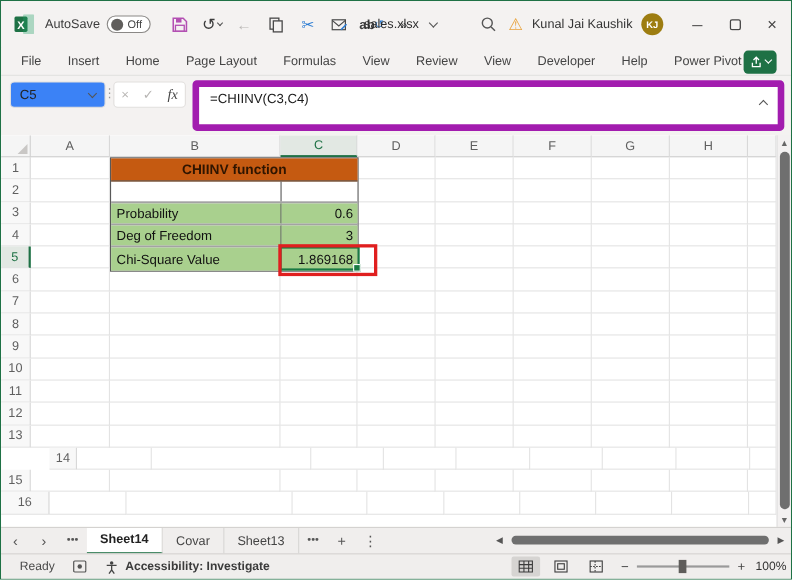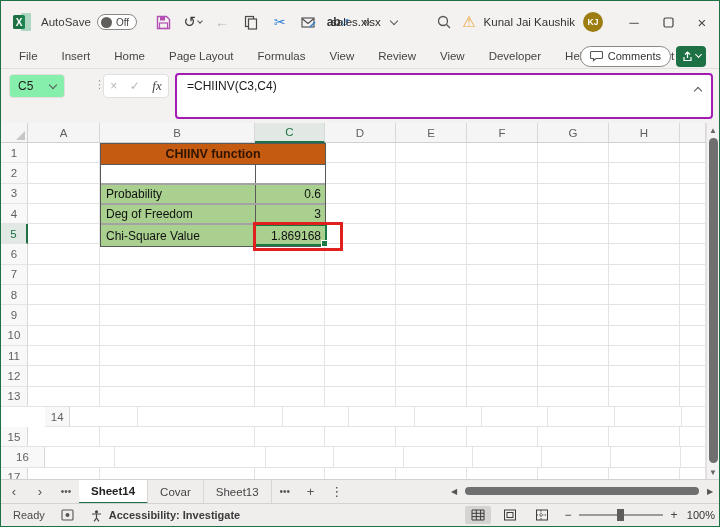--- a/index.html
+++ b/index.html
@@ -29,27 +29,27 @@
 
   
   #ribbontabs { position:absolute; left:0; top:42px; width:718px; height:26px; background:#f4f2f1; border-bottom:1px solid #e2e0de; display:flex; align-items:center; padding-left:6px; }
   .rtab { padding:0 12px; font-size:11.5px; color:#444; height:26px; display:flex; align-items:center; white-space:nowrap; }
   .comments-btn { position:absolute; right:48px; top:2.5px; height:21px; border:1px solid #8a8886; border-radius:11px; background:#fff; display:flex; align-items:center; gap:5px; padding:0 9px; font-size:11px; color:#333; }
   .share-btn { position:absolute; right:13px; top:2.5px; height:21px; width:30px; border-radius:4px; background:#1e7145; display:flex; align-items:center; justify-content:center; gap:3px; }
   .share-btn .chev { border-color:#fff; width:5px; height:5px; }
 
   
   #formulabar { position:absolute; left:0; top:68px; width:718px; height:54px; background:#f4f2f1; }
-  .namebox { position:absolute; left:8px; top:5px; width:56px; height:24px; background:#86efac; border:1px solid #e1dfdd; border-radius:4px; display:flex; align-items:center; padding:0 8px; font-size:12px; color:#222; }
+  .namebox { position:absolute; left:8px; top:5px; width:87px; height:24px; background:#3b82f6; border:1px solid #e1dfdd; border-radius:4px; display:flex; align-items:center; padding:0 8px; font-size:12px; color:#222; }
   .namebox .chev { margin-left:auto; }
   .fb-dots { position:absolute; left:93px; top:9px; color:#999; font-size:11px; }
   .fxgroup { position:absolute; left:102px; top:5px; width:66px; height:24px; background:#fff; border:1px solid #e1dfdd; border-radius:4px; display:flex; align-items:center; justify-content:space-around; }
   .fxgroup .g { color:#b8b6b4; font-size:12px; }
   .fx { font-family:"Liberation Serif",serif; font-style:italic; font-size:13px; color:#444; }
-  .formulabox { position:absolute; left:174px; top:4px; width:538px; height:46px; background:#fff; border:2px solid #a21caf; border-radius:4px; padding:4px 10px; font-size:12px; color:#1a1a1a; }
+  .formulabox { position:absolute; left:174px; top:4px; width:538px; height:46px; background:#fff; border:6px solid #a21caf; border-radius:4px; padding:4px 10px; font-size:12px; color:#1a1a1a; }
   .formulabox .chev { position:absolute; right:10px; top:10px; }
 
   
   #grid { position:absolute; left:0; top:122px; width:705px; height:356px; background:#fff; overflow:hidden; }
   .hdr-row { display:flex; height:20px; }
   .hdr-cell { background:#f5f5f5; border-right:1px solid #d8d8d8; border-bottom:1px solid #cfcfcf; color:#5f5f5f; font-size:11.5px; display:flex; align-items:center; justify-content:center; }
   .hdr-cell.sel { background:#e2e8e3; color:#1e7145; border-bottom:2px solid #1e7145; }
   .corner { position:relative; background:#f5f5f5; border-right:1px solid #cfcfcf; border-bottom:1px solid #cfcfcf; }
   .corner::after { content:""; position:absolute; right:2px; bottom:2px; border-left:9px solid transparent; border-bottom:9px solid #c9c7c5; }
   .g-row { display:flex; height:20.3px; }
@@ -79,21 +79,21 @@
   .nav-btn { width:26px; height:24px; display:flex; align-items:center; justify-content:center; color:#555; font-size:13px; }
   .sheettab { height:24px; display:flex; align-items:center; padding:0 12px; font-size:11.5px; color:#444; border-right:1px solid #d8d6d4; white-space:nowrap; }
   .sheettab.active { background:#fff; font-weight:bold; color:#222; border-bottom:2px solid #1e7145; border-right:1px solid #d8d6d4; }
   #hscroll { position:absolute; right:2px; top:481px; width:270px; height:18px; display:flex; align-items:center; }
   #hscroll .arr { width:14px; color:#555; font-size:8px; text-align:center; }
   #htrack { flex:1; height:18px; position:relative; }
   #hthumb { position:absolute; left:4px; top:5px; right:4px; height:8px; background:#6f6f6f; border-radius:4px; }
 
   
   #statusbar { position:absolute; left:0; top:502px; width:718px; height:23px; background:#f0eeed; border-top:1px solid #d4d2d0; display:flex; align-items:center; font-size:11px; color:#4a4a4a; }
-  .sb-ready { margin-left:12px; }
+  .sb-ready { margin-left:17px; }
   .sb-ico { margin-left:16px; display:flex; align-items:center; }
   .sb-acc-label { margin-left:6px; font-weight:bold; color:#3b3b3b; }
   .sb-right { position:absolute; right:0; top:0; height:22px; display:flex; align-items:center; }
   .view-btn { width:26px; height:18px; display:flex; align-items:center; justify-content:center; margin-right:6px; border-radius:2px; }
   .view-btn.sel { background:#d6d4d2; }
   .zoom-minus,.zoom-plus { width:14px; text-align:center; color:#444; font-size:12px; }
   .zoom-track { width:84px; height:2px; background:#9a9a9a; position:relative; margin:0 4px; }
   .zoom-thumb { position:absolute; left:38px; top:-5px; width:7px; height:12px; background:#5f5d5b; }
   .zoom-label { width:38px; text-align:right; padding-right:4px; color:#333; }
 </style>
@@ -185,26 +185,20 @@
       <div class="rtab">Insert</div>
       <div class="rtab">Home</div>
       <div class="rtab">Page Layout</div>
       <div class="rtab">Formulas</div>
       <div class="rtab">View</div>
       <div class="rtab">Review</div>
       <div class="rtab">View</div>
       <div class="rtab">Developer</div>
       <div class="rtab">Help</div>
       <div class="rtab">Power Pivot</div>
-      <div class="comments-btn">
-      <svg width="13" height="12" viewBox="0 0 13 12">
-          <path d="M1.5 1.5h10a1 1 0 0 1 1 1v5a1 1 0 0 1-1 1H6l-2.5 2v-2h-2a1 1 0 0 1-1-1v-5a1 1 0 0 1 1-1z" fill="none" stroke="#555" stroke-width="1.1"></path>
-        </svg>
-      <span>Comments</span>
-    </div>
     <div class="share-btn">
       <svg width="11" height="11" viewBox="0 0 11 11">
           <path d="M5.5 7V1.5 M3 3.5 L5.5 1 L8 3.5" fill="none" stroke="#fff" stroke-width="1.2"></path>
           <path d="M2 6v3.5h7V6" fill="none" stroke="#fff" stroke-width="1.2"></path>
         </svg>
       <span class="chev"></span>
     </div>
   </div>
 
   <div id="formulabar">
@@ -413,32 +407,20 @@
           <div class="g-cell" style="width: 70px;"></div>
           <div class="g-cell" style="width: 71px;"></div>
           <div class="g-cell" style="width: 71px;"></div>
           <div class="g-cell" style="width: 71px;"></div>
           <div class="g-cell" style="width: 71px;"></div>
           <div class="g-cell" style="width: 71px;"></div>
           <div class="g-cell" style="width: 26px;"></div>
         </div>
         <div class="g-row">
           <div class="rowhdr" style="width: 45px;">16</div>
-          <div class="g-cell" style="width: 72px;"></div>
-          <div class="g-cell" style="width: 155px;"></div>
-          <div class="g-cell" style="width: 70px;"></div>
-          <div class="g-cell" style="width: 71px;"></div>
-          <div class="g-cell" style="width: 71px;"></div>
-          <div class="g-cell" style="width: 71px;"></div>
-          <div class="g-cell" style="width: 71px;"></div>
-          <div class="g-cell" style="width: 71px;"></div>
-          <div class="g-cell" style="width: 26px;"></div>
-        </div>
-        <div class="g-row">
-          <div class="rowhdr" style="width: 27px;">17</div>
           <div class="g-cell" style="width: 72px;"></div>
           <div class="g-cell" style="width: 155px;"></div>
           <div class="g-cell" style="width: 70px;"></div>
           <div class="g-cell" style="width: 71px;"></div>
           <div class="g-cell" style="width: 71px;"></div>
           <div class="g-cell" style="width: 71px;"></div>
           <div class="g-cell" style="width: 71px;"></div>
           <div class="g-cell" style="width: 71px;"></div>
           <div class="g-cell" style="width: 26px;"></div>
         </div>

